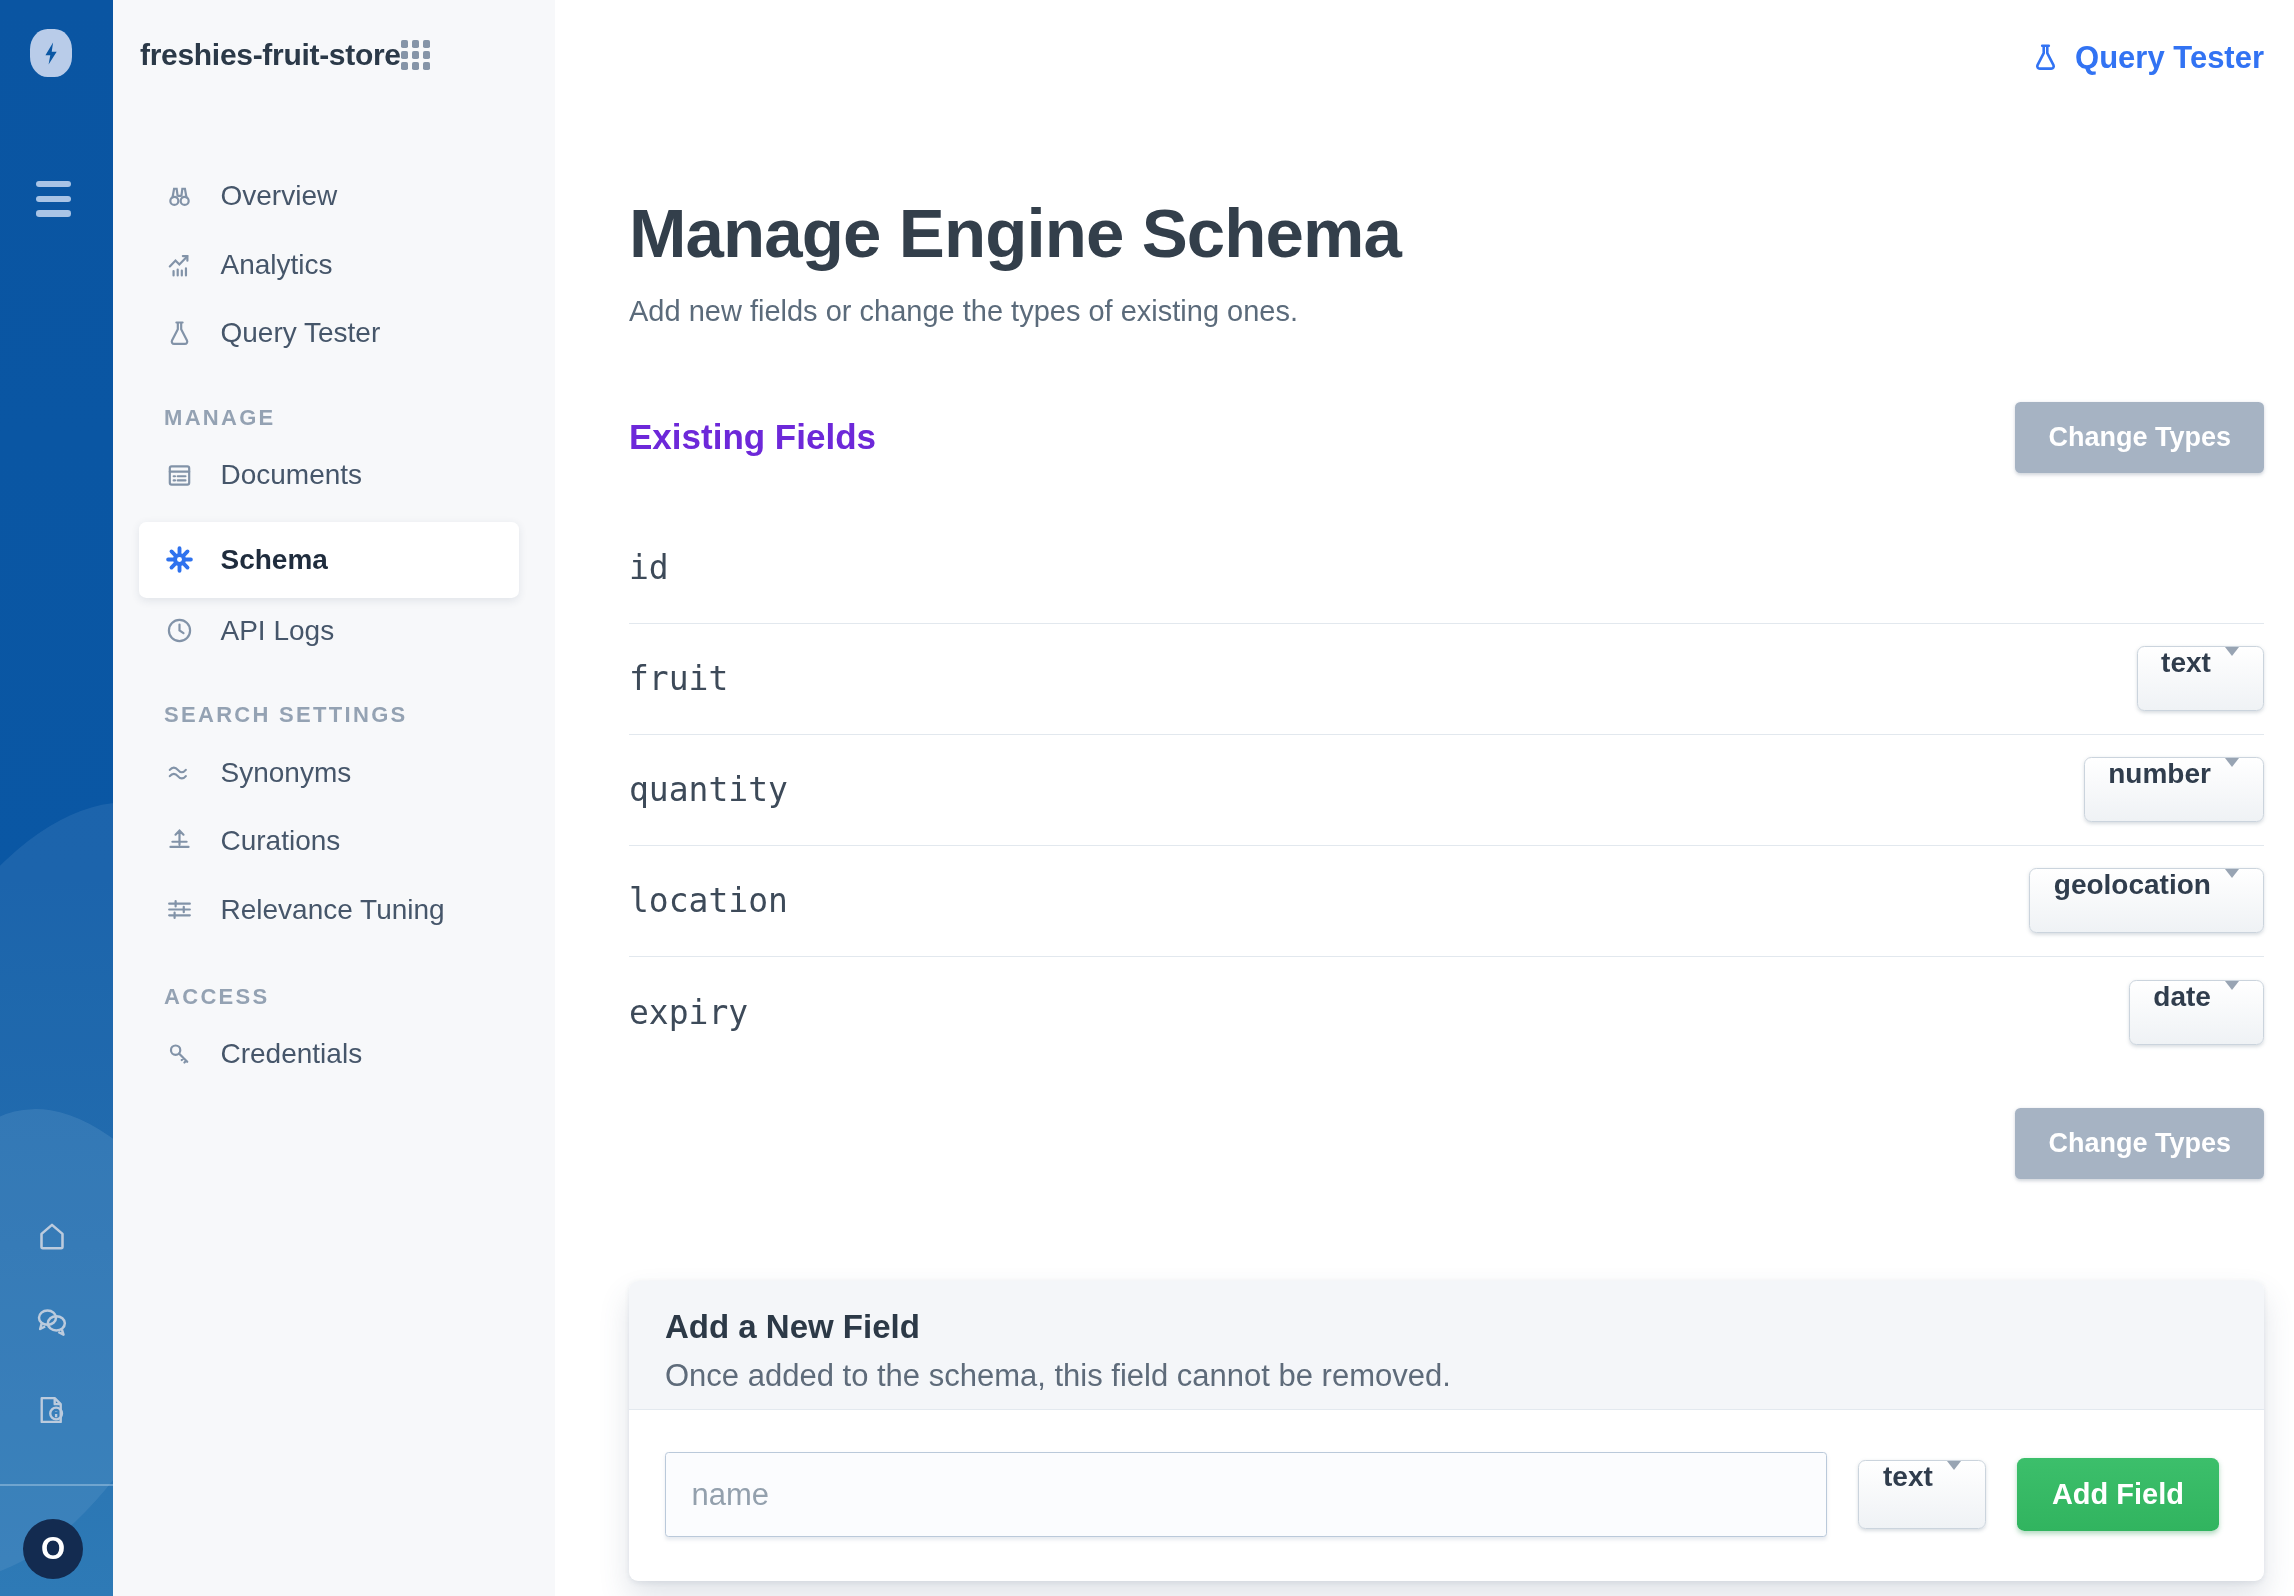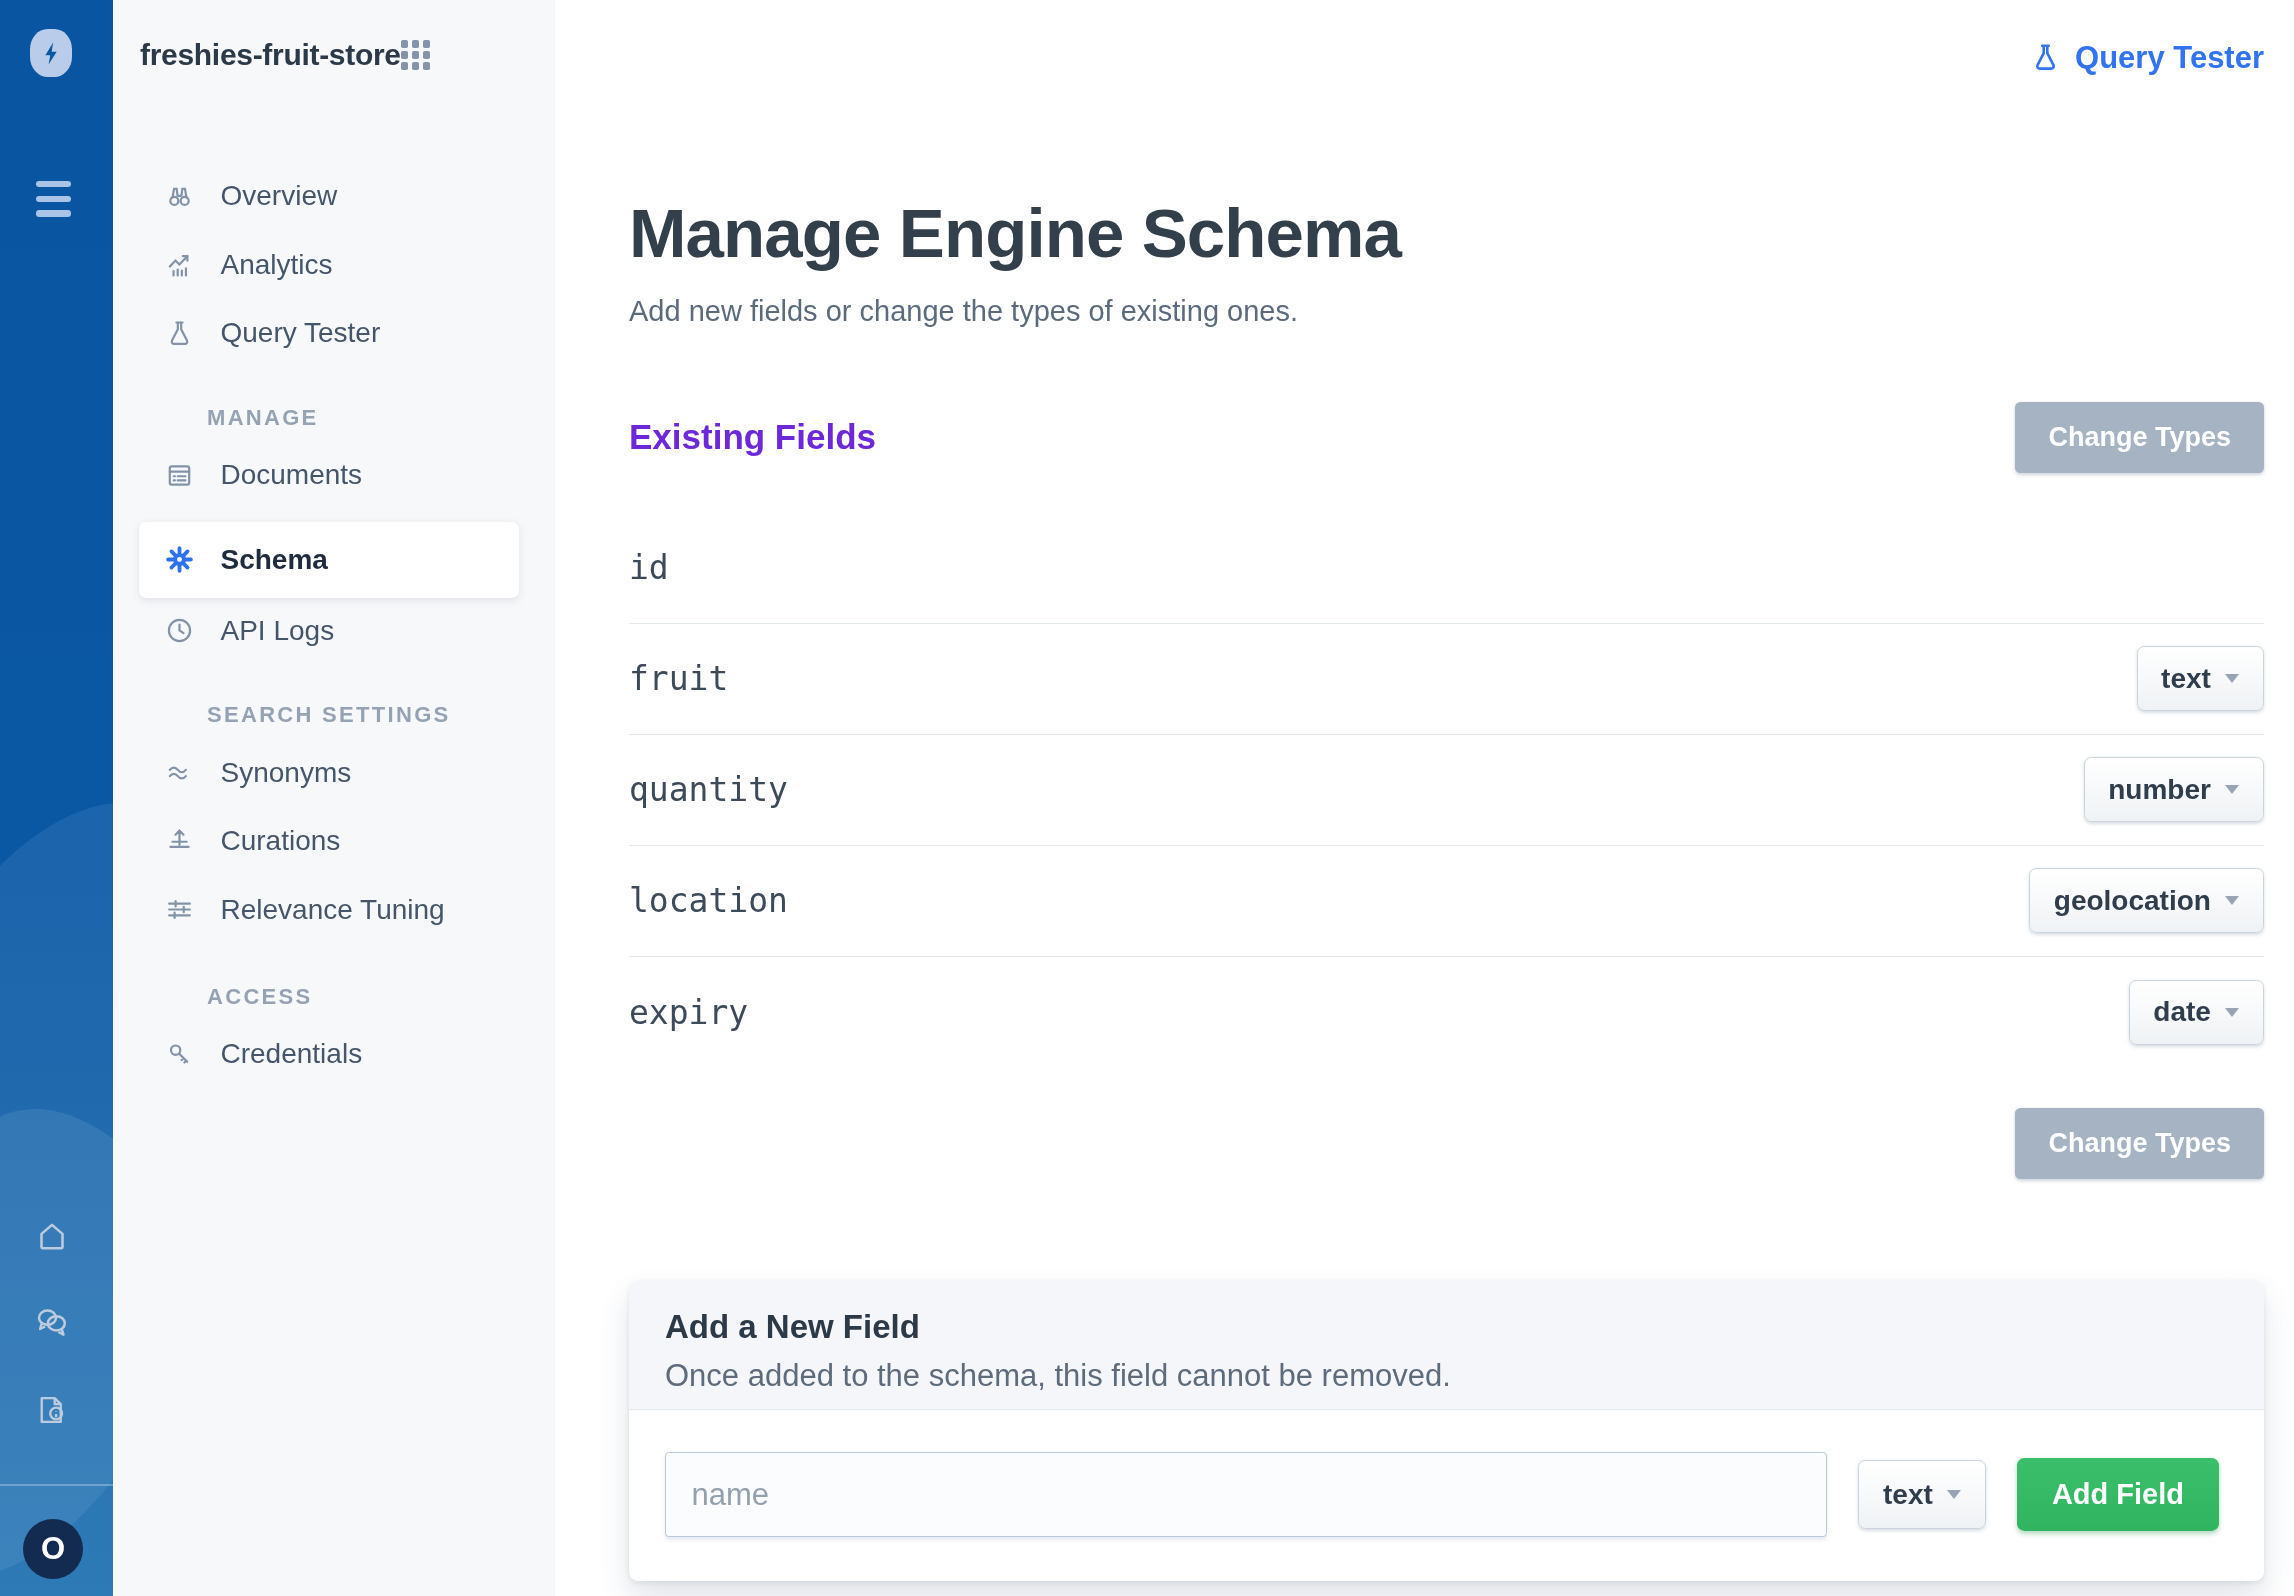--- a/index.html
+++ b/index.html
@@ -37,21 +37,21 @@
     padding:38px 40px 0 27px; }
   .engine-name { font-size:30px; font-weight:700; color:#2b3948; letter-spacing:-0.3px; }
   .grid-ic { display:grid; grid-template-columns:repeat(3,7.3px); grid-gap:3.6px; cursor:pointer; }
   .grid-ic i { width:7.3px; height:7.3px; background:#8594a8; border-radius:1.8px; }
   .nav { margin-top:102px; }
   .nav-item { display:flex; align-items:center; height:44px; padding-left:51px;
     margin-bottom:24.5px; cursor:pointer; color:#8293a8; }
   .nav-item .lbl { margin-left:25.5px; font-size:28px; color:#46566a; }
   .nav-item svg { width:31px; height:31px; flex:0 0 31px; }
   .sec-title { padding-left:51px; font-size:22px; font-weight:600; letter-spacing:2.3px;
-    color:#94a2b3; height:23.6px; line-height:23.6px;margin-left:43px; }
+    color:#94a2b3; height:23.6px; line-height:23.6px; }
   .sec-manage { margin-top:51px; margin-bottom:23.6px; }
   .sec-search { margin-top:50px; margin-bottom:24.5px; }
   .sec-access { margin-top:53px; margin-bottom:23.6px; }
   .nav-item.selected-card { background:#ffffff; border-radius:7.3px; margin:11px 36px 11px 25.5px;
     padding-left:25.5px; height:76px; box-shadow:0 2.7px 9px rgba(40,60,90,.10); color:#2f72ee; }
   .nav-item.selected-card .lbl { font-weight:700; color:#1f2c3d; }
 
   
   .main { flex:1; background:#fff; padding:0 31px 0 74px; }
   .topbar { display:flex; justify-content:flex-end; align-items:center; padding-top:35px; height:80px; }
@@ -63,21 +63,21 @@
   .page-sub { margin-top:14.5px; font-size:29px; line-height:40px; color:#5b6b7b; }
   .sec-head { margin-top:71px; display:flex; align-items:center; justify-content:space-between; }
   .sec-head h2 { font-size:35px; font-weight:700; color:#6d28d9; }
   .btn-gray { height:71px; padding:0 33px; border:none; border-radius:5.5px; background:#a6b3c3;
     color:#fff; font-family:inherit; font-size:27px; font-weight:700; cursor:pointer;
     box-shadow:0 1.8px 3.6px rgba(120,135,155,.35); }
   .rows { margin-top:40px; }
   .frow { height:111px; display:flex; align-items:center; border-bottom:1.8px solid #e2e8ee; }
   .frow:last-child { border-bottom:none; }
   .fname { font-family:"DejaVu Sans Mono", monospace; font-size:33px; color:#3d4a59; }
-  .select { margin-left:auto; display:inline-flex; align-items:center; gap:14.5px; height:65px;
+  .select { margin-left:auto; display:inline-flex; gap:14.5px; height:65px;
     padding:0 23.6px; border:1.8px solid #cbd4dd; border-radius:7.3px;
     background:linear-gradient(#ffffff,#eff2f5); font-family:inherit; font-size:28px;
     font-weight:700; color:#303d4d; cursor:pointer; box-shadow:0 1.8px 3.6px rgba(130,145,160,.30); }
   .chev { width:0; height:0; border-left:7.3px solid transparent; border-right:7.3px solid transparent;
     border-top:9px solid #98a4b3; display:inline-block; }
   .foot-row { margin-top:40px; display:flex; justify-content:flex-end; }
 
   
   .card { margin-top:102px; border-radius:9px; background:#fff;
     box-shadow:0 16.4px 31px rgba(70,90,120,.16), 0 1.8px 5.5px rgba(70,90,120,.10); }

